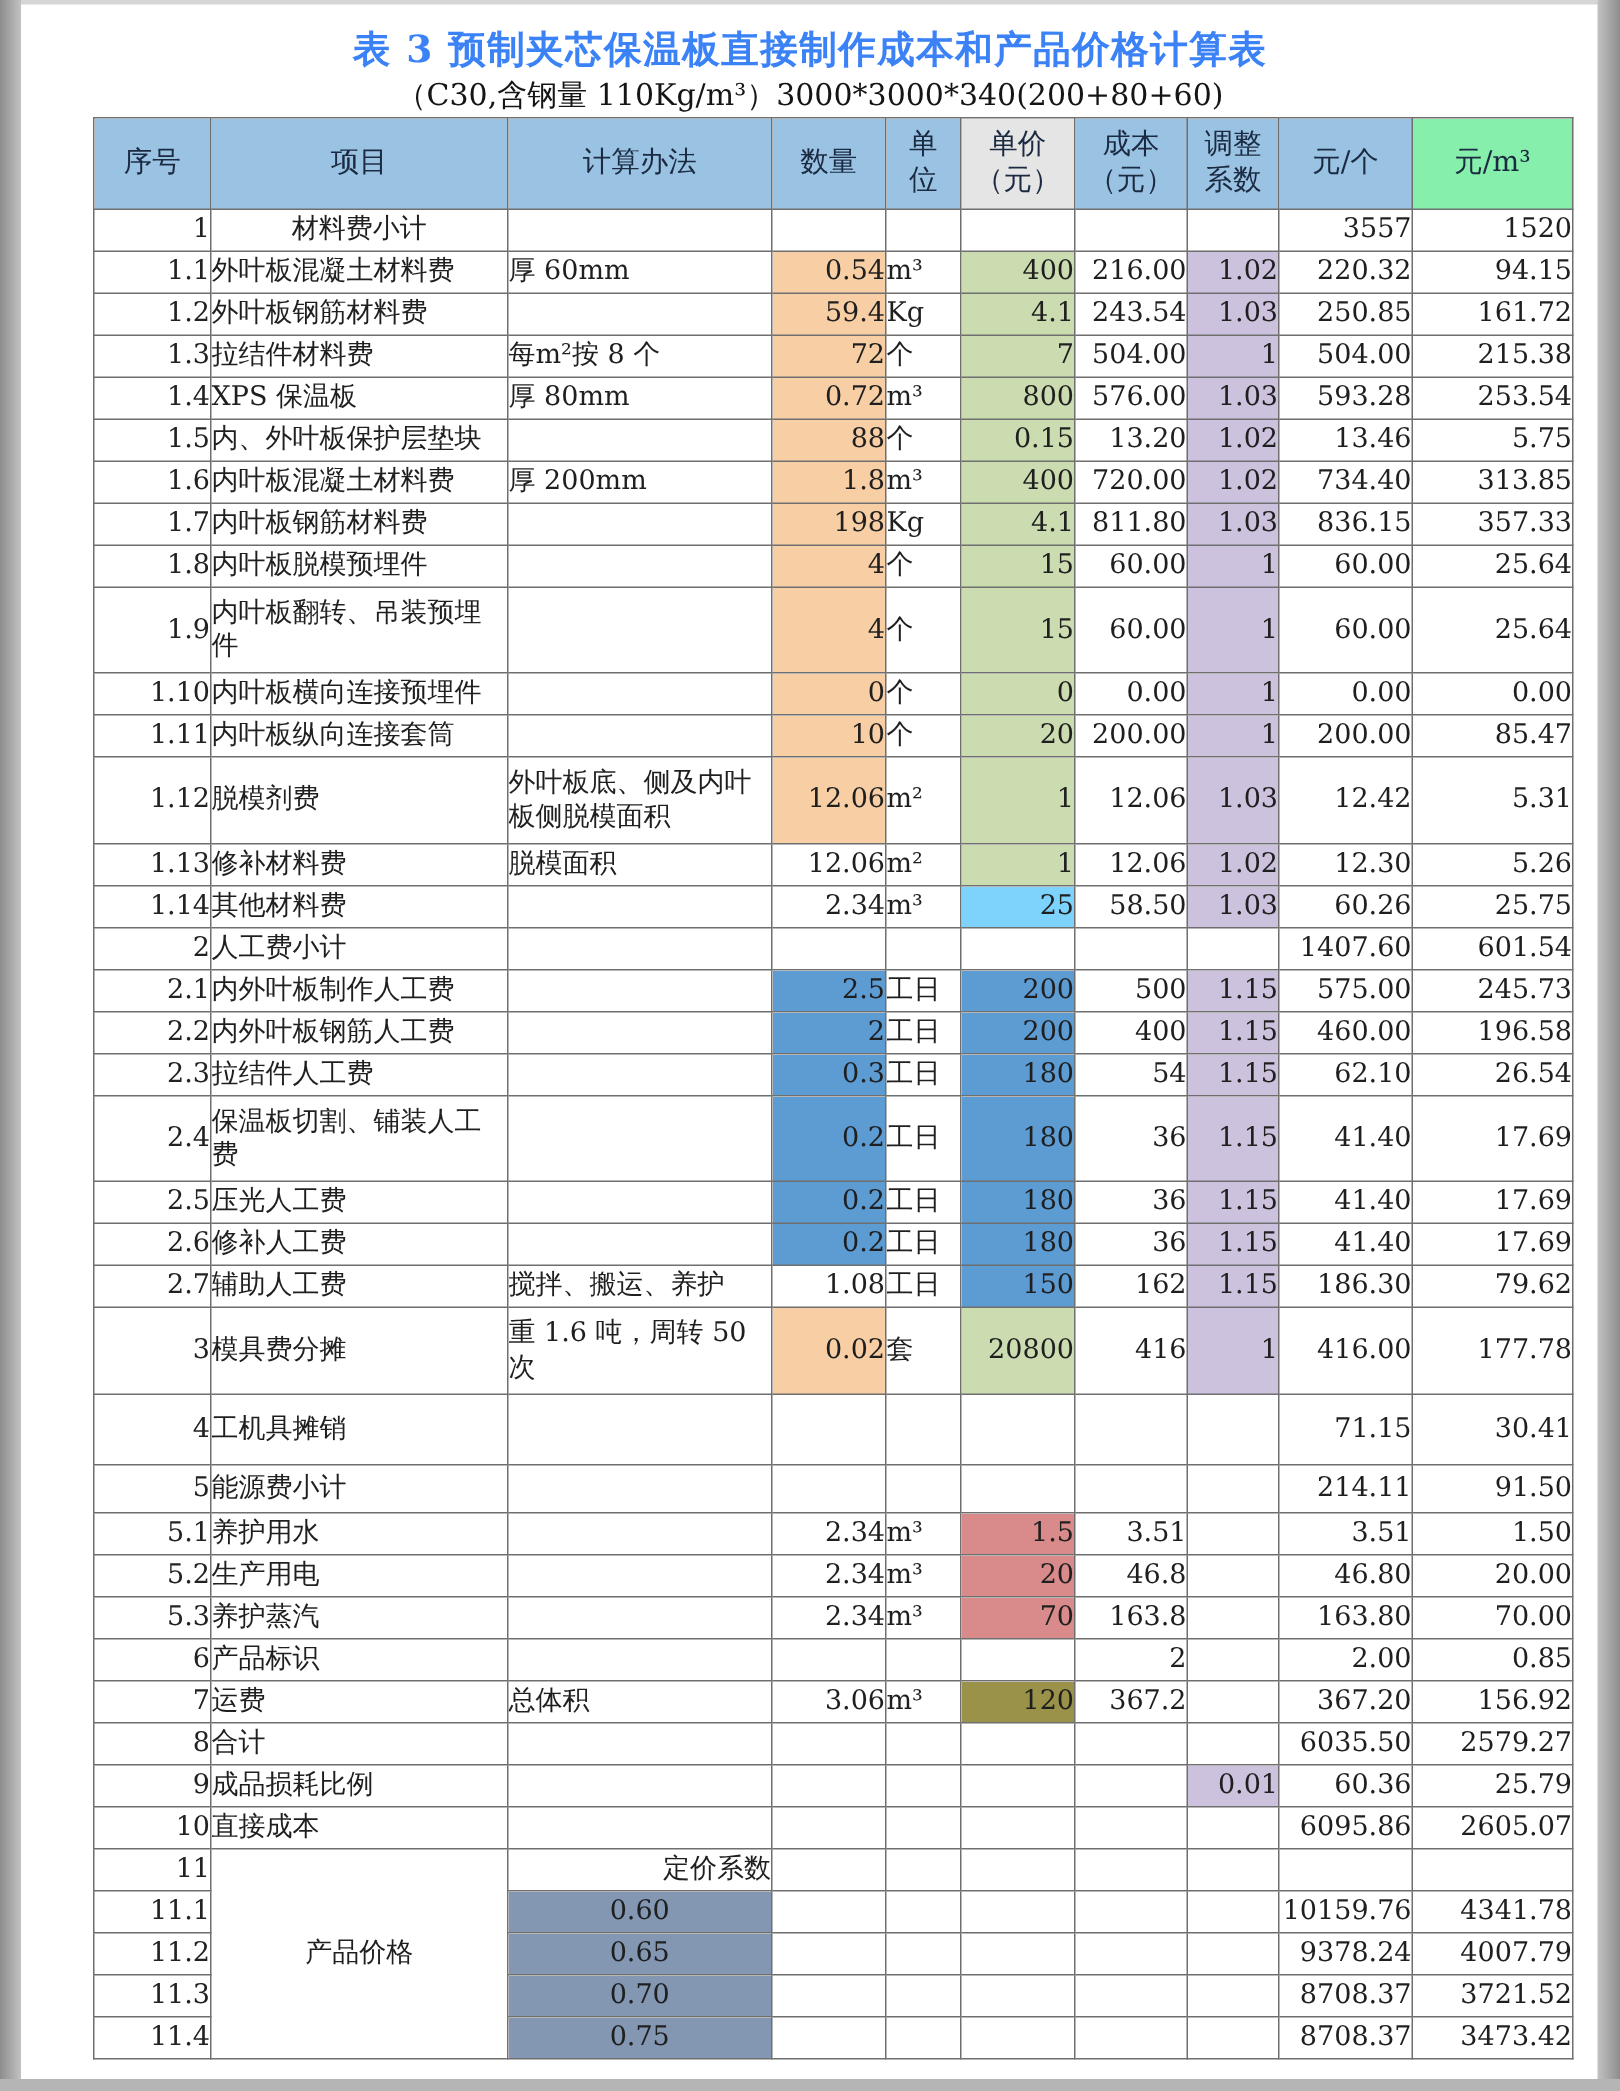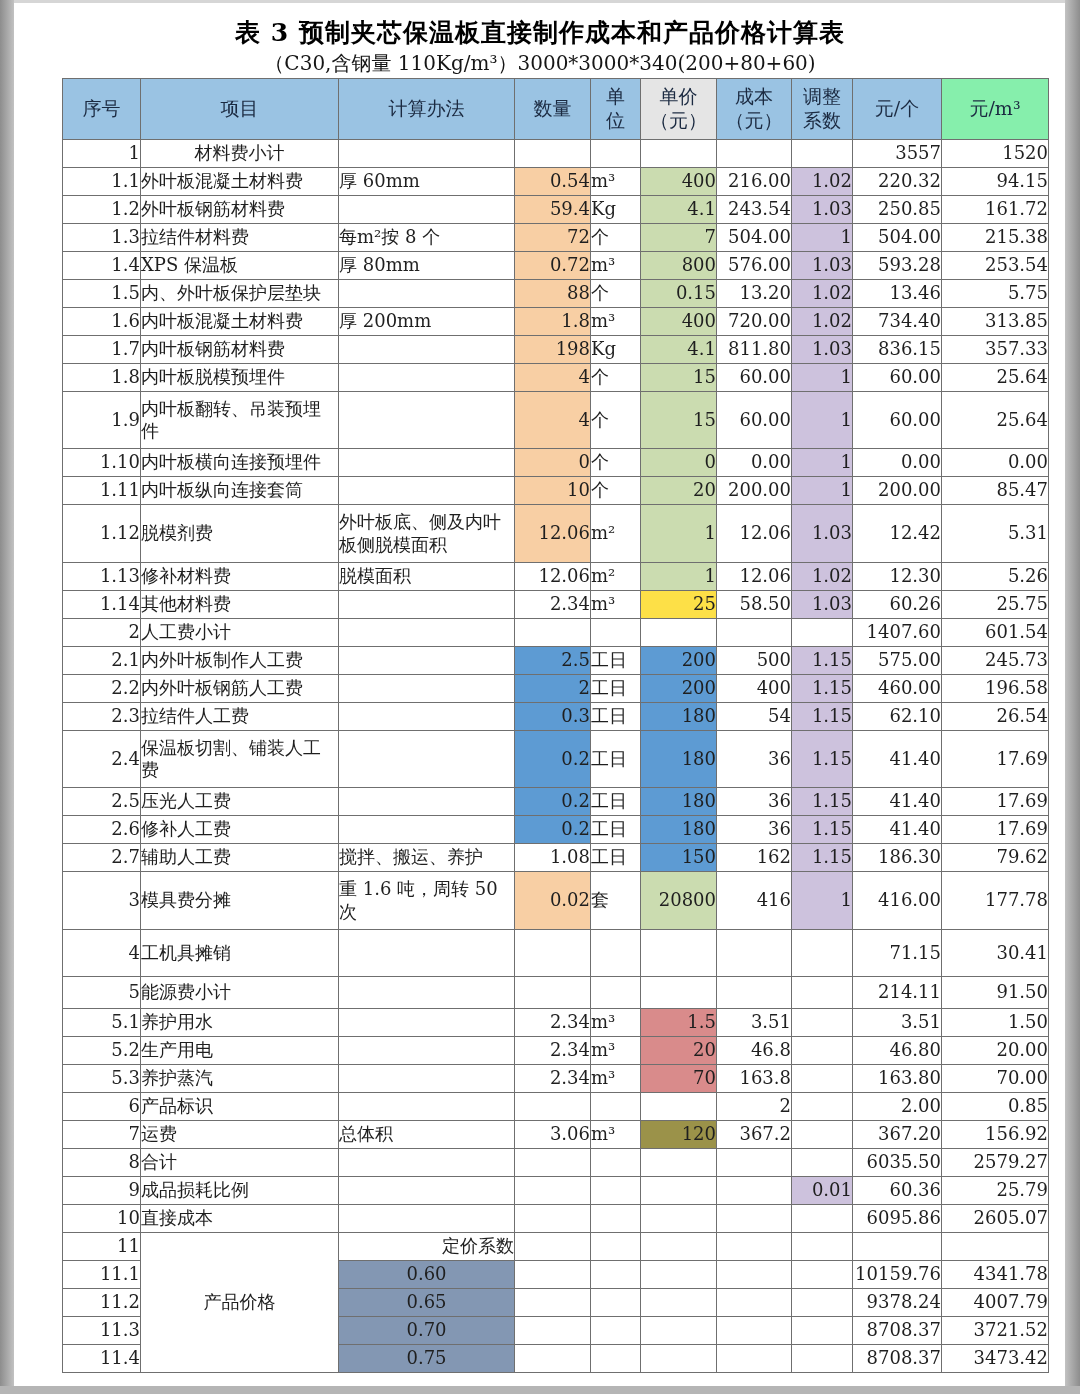--- a/index.html
+++ b/index.html
@@ -7,21 +7,21 @@
     width:1080px;height:1394px;position:relative;background:#ffffff;overflow:hidden;
     font-family:"DejaVu Serif","Liberation Serif",serif;color:#1f1f1f;
   }
   .edge{position:absolute;background:#9e9e9e;}
   .edge-left{left:0;top:0;width:14px;height:1394px;background:linear-gradient(90deg,#8d8d8d,#c2c2c2);}
   .edge-right{right:0;top:0;width:15px;height:1394px;background:linear-gradient(90deg,#c2c2c2,#8d8d8d);}
   .edge-bottom{left:0;bottom:0;width:1080px;height:8px;background:#b5b5b5;}
   .edge-top{left:0;top:0;width:1080px;height:3px;background:#d6d6d6;}
   .title{
     position:absolute;top:16px;left:70px;width:940px;text-align:center;
-    font-size:25px;font-weight:bold;color:#000000;letter-spacing:1px;
+    font-size:25px;font-weight:bold;color:#3b82f6;letter-spacing:1px;
   }
   .subtitle{
     position:absolute;top:50px;left:70px;width:940px;text-align:center;
     font-size:20px;color:#151515;
   }
   table.cost{
     position:absolute;left:62px;top:78px;width:986px;
     border-collapse:collapse;table-layout:fixed;
     font-size:18px;
   }
@@ -255,21 +255,21 @@
         <td class="c-coef" style="background: rgb(205, 194, 221);">1.02</td>
         <td class="c-per_piece">12.30</td>
         <td class="c-per_m3">5.26</td>
       </tr>
       <tr style="height: 28px;">
         <td class="c-no">1.14</td>
         <td class="c-item">其他材料费</td>
         <td class="c-method"></td>
         <td class="c-qty">2.34</td>
         <td class="c-unit">m³</td>
-        <td class="c-price" style="background: #fde047;">25</td>
+        <td class="c-price" style="background: #7dd3fc;">25</td>
         <td class="c-cost">58.50</td>
         <td class="c-coef" style="background: rgb(205, 194, 221);">1.03</td>
         <td class="c-per_piece">60.26</td>
         <td class="c-per_m3">25.75</td>
       </tr>
       <tr style="height: 28px;">
         <td class="c-no">2</td>
         <td class="c-item">人工费小计</td>
         <td class="c-method"></td>
         <td class="c-qty"></td>

